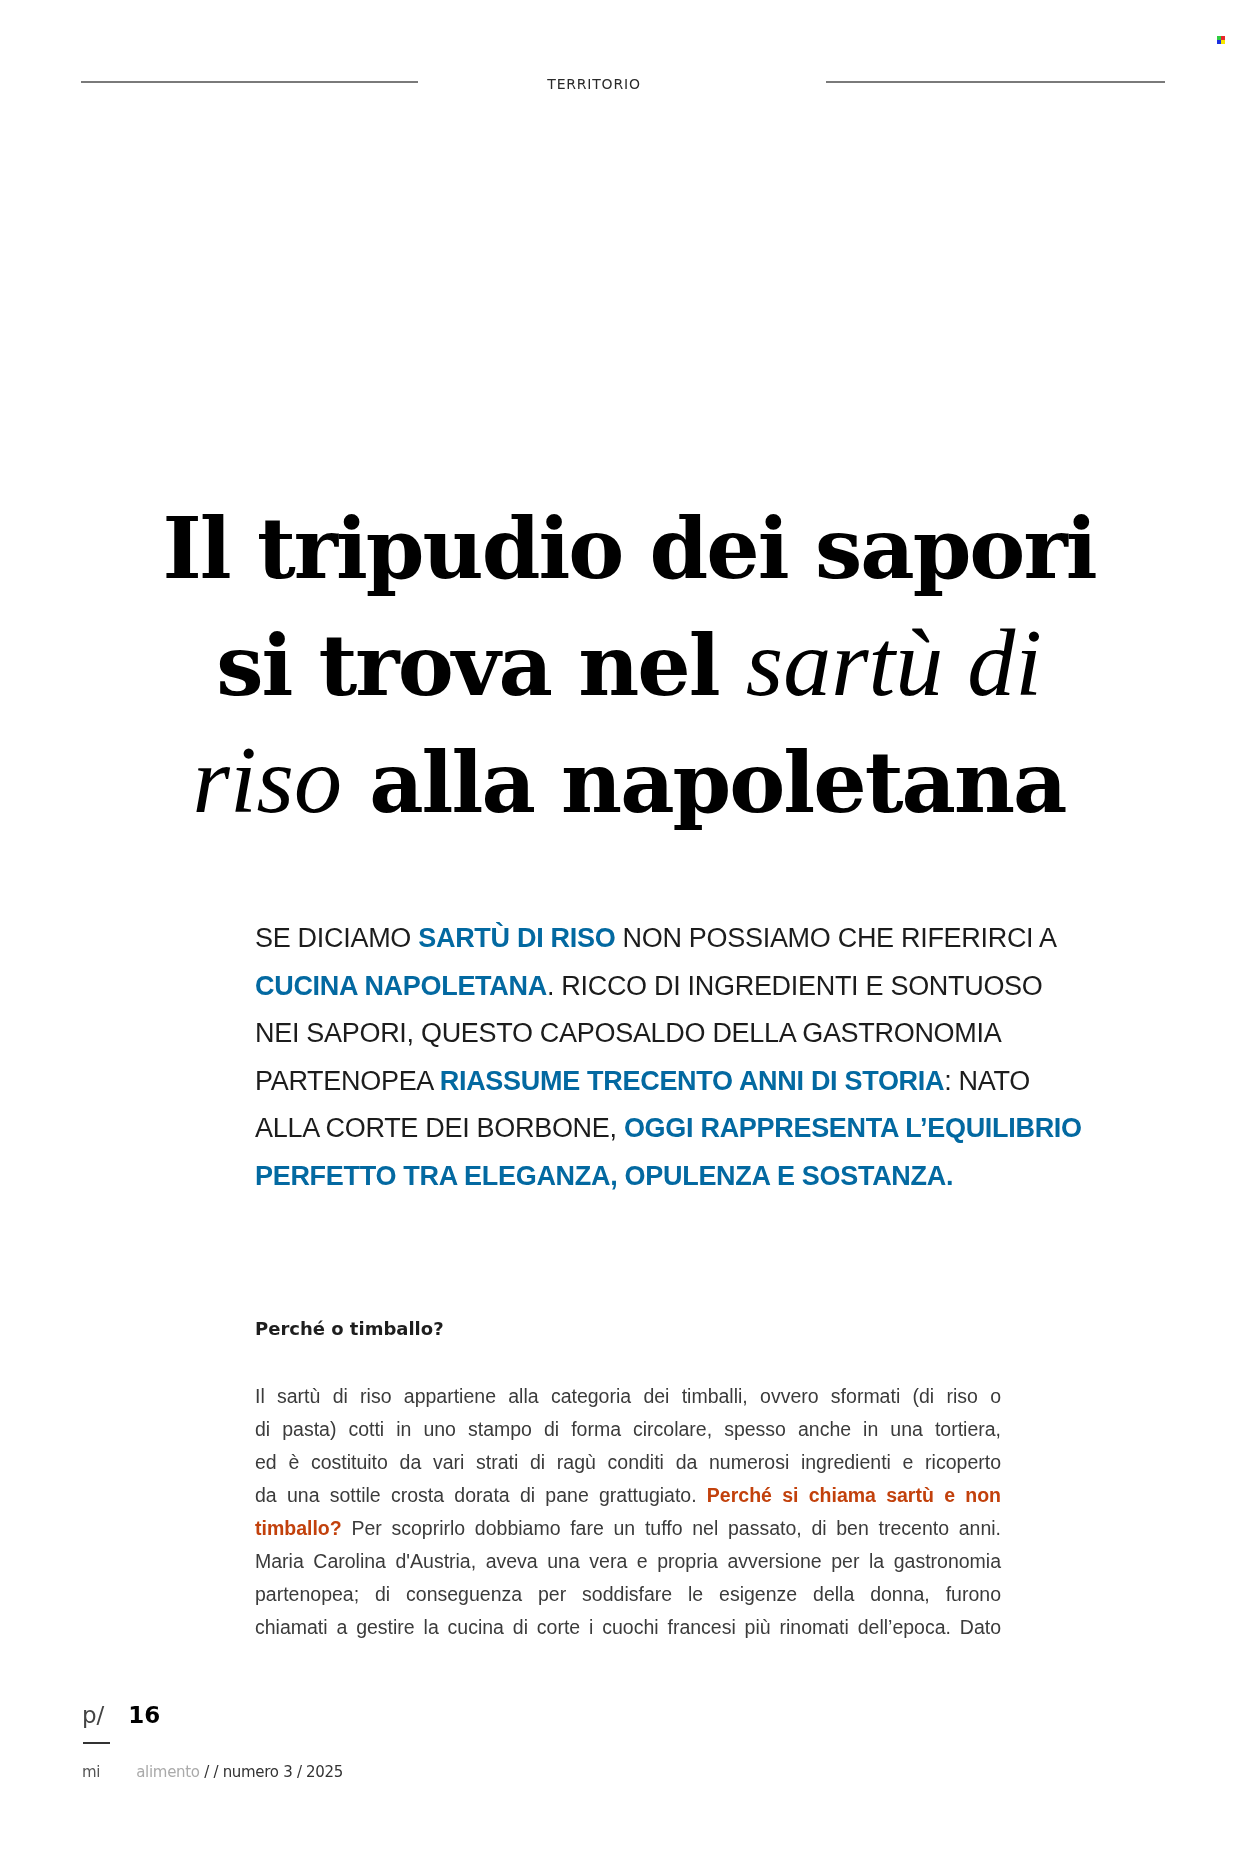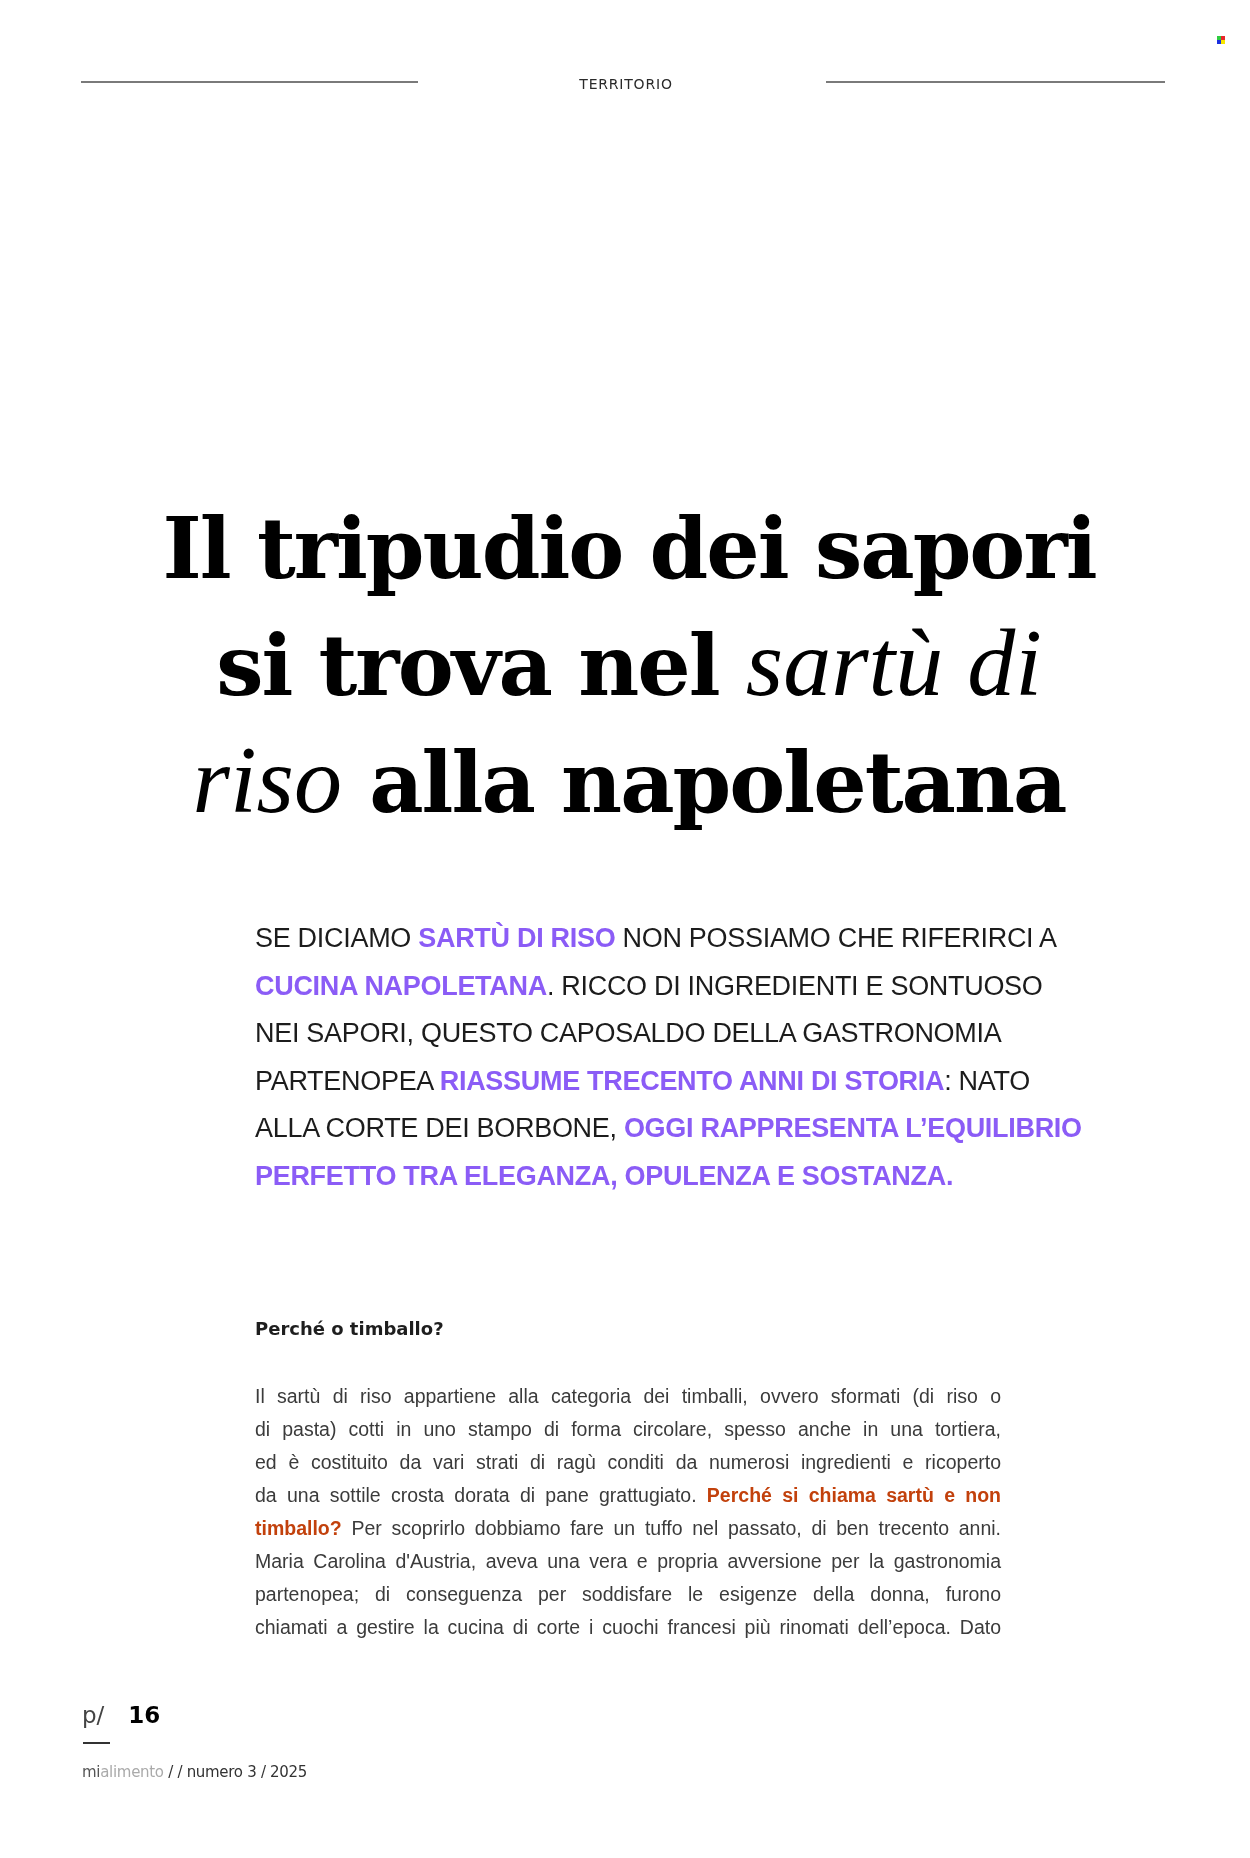--- a/index.html
+++ b/index.html
@@ -3,21 +3,21 @@
 <meta charset="utf-8">
 <style>
   html, body { margin: 0; padding: 0; background: #ffffff; }
   body { width: 1250px; height: 1858px; position: relative; overflow: hidden; }
 
   
   .rule { position: absolute; height: 2px; background: #7a7a7a; }
   #rule-left { left: 81px; top: 81px; width: 337px; }
   #rule-right { left: 826px; top: 81px; width: 339px; }
   #section-label {
-    position: absolute; left: 561px; width: 130px; top: 76px;
+    position: absolute; left: 529px; width: 130px; top: 76px;
     text-align: center;
     font-family: "DejaVu Sans", sans-serif; font-size: 14px; letter-spacing: 0.8px;
     color: #2a2a2a;
   }
   #brand-logo { position: absolute; left: 1217px; top: 36px; width: 9px; height: 9px; }
   #brand-logo span { position: absolute; width: 4px; height: 4px; }
 
   
   #title {
     position: absolute; left: 100px; width: 1050px; top: 488px;
@@ -33,21 +33,21 @@
   }
   #title .line { display: block; white-space: nowrap; }
 
   
   #lede {
     position: absolute; left: 255px; width: 746px; top: 915px;
     margin: 0;
     font-family: "Liberation Sans", sans-serif; font-size: 27px; line-height: 47.5px;
     color: #1c1c1c; text-align: justify; letter-spacing: -0.3px;
   }
-  #lede b { font-weight: bold; color: #8b5cf6; }
+  #lede b { font-weight: bold; color: #0369a1; }
   #lede .ln { display: block; text-align: justify; text-align-last: justify; white-space: nowrap; }
   #lede .ln.last { text-align-last: left; }
 
   
   #subheading {
     position: absolute; left: 255px; top: 1318px; margin: 0;
     font-family: "DejaVu Sans", sans-serif; font-weight: bold; font-size: 18px;
     color: #1e1e1e;
   }
 
@@ -66,21 +66,21 @@
     font-family: "DejaVu Sans", sans-serif; font-size: 23px; color: #333;
   }
   #page-num .pfx { font-weight: normal; color: #444; }
   #page-num .num { font-weight: bold; color: #000000; margin-left: 24px; }
   #footer-rule { position: absolute; left: 83px; top: 1742px; width: 27px; height: 2px; background: #333; }
   #footer-line {
     position: absolute; left: 82px; top: 1763px;
     font-family: "DejaVu Sans", sans-serif; font-size: 15px; color: #333; letter-spacing: -0.3px;
   }
   #footer-line .mi { color: #555; }
-  #footer-line .alimento { color: #aaaaaa; }
+  #footer-line .alimento { color: #aaaaaa; padding-left: 36px; }
 </style>
 </head>
 <body>
 
 <div class="rule" id="rule-left"></div>
 <div id="section-label">TERRITORIO</div>
 <div class="rule" id="rule-right"></div>
 
 <div id="brand-logo">
   <span class="lc" style="left: 0px; top: 0px; background: rgb(46, 204, 64);"></span>

